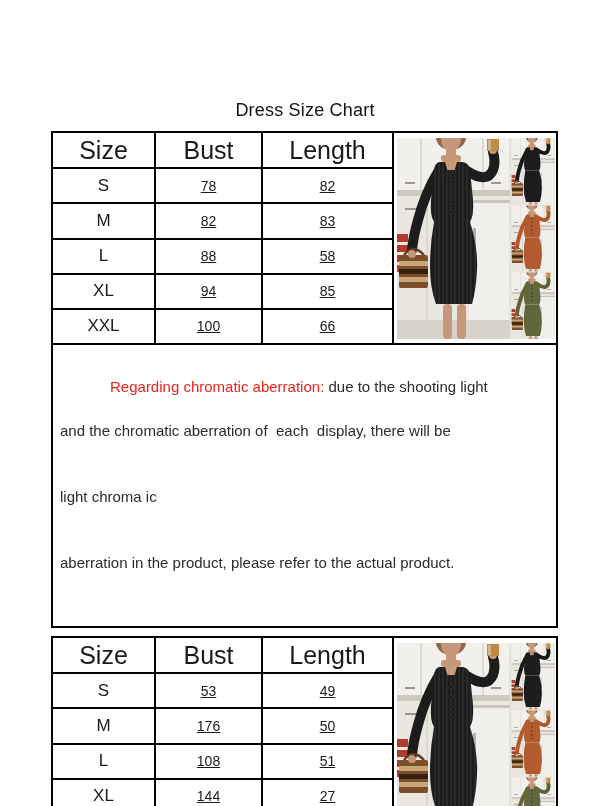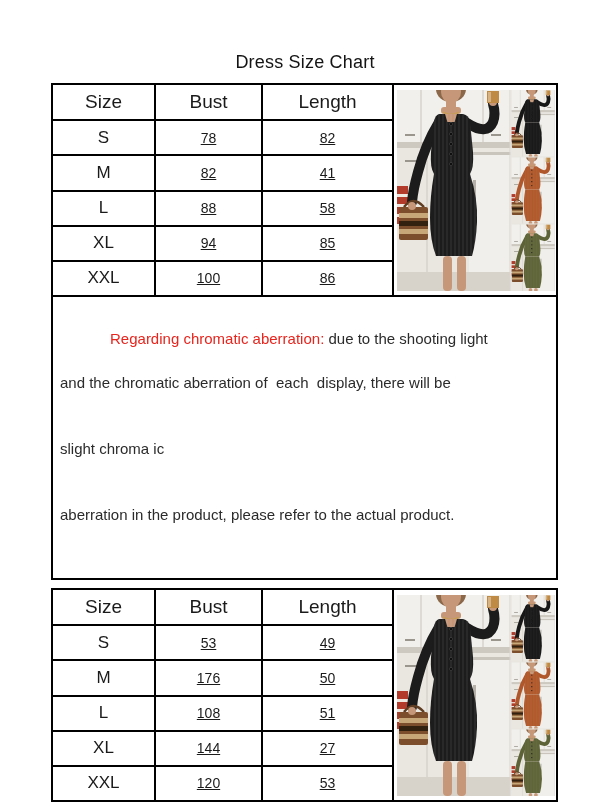--- a/index.html
+++ b/index.html
@@ -5,33 +5,33 @@
   html, body { margin:0; padding:0; }
   body {
     width:610px; height:806px; background:#ffffff;
     font-family:"Liberation Sans", sans-serif; color:#1a1a1a;
     overflow:hidden;
   }
   .chart-title {
     text-align:center; font-size:18px; font-weight:400;
     margin:0; color:#141414; letter-spacing:0.2px;
   }
-  .section-1 .chart-title { padding-top:52px; }
+  .section-1 .chart-title { padding-top:52px;margin-top:48px; }
   .section-2 .chart-title { padding-top:29px; }
   table.size-table {
     border-collapse:collapse; table-layout:fixed;
     width:505px; margin-left:51px;
   }
   .section-1 table.size-table { margin-top:10px; }
   .section-2 table.size-table { margin-top:8px; }
   .size-table th, .size-table td {
     border:2px solid #000; text-align:center; padding:0;
     font-weight:400; color:#1a1a1a;
   }
-  .size-table th { font-size:19px; height:31px; }
+  .size-table th { font-size:25px; height:31px; }
   tr.data-row { height:32px; }
   td.size-cell { font-size:17px; }
   td.num-cell  { font-size:14px;text-decoration:underline; }
   td.img-cell  { vertical-align:top; padding:5px 0 0 2px; background:#fff; }
   td.note-cell {
     text-align:left; vertical-align:top;
     padding:9px 8px 8px 7px;
     font-size:15px; line-height:22px;
     white-space:pre-wrap; color:#2b2b2b;
     height:86px;
@@ -162,42 +162,42 @@
           </td>
         </tr>
         <tr class="data-row">
           <td class="size-cell">S</td>
           <td class="num-cell">78</td>
           <td class="num-cell">82</td>
         </tr>
         <tr class="data-row">
           <td class="size-cell">M</td>
           <td class="num-cell">82</td>
-          <td class="num-cell">41</td>
+          <td class="num-cell">83</td>
         </tr>
         <tr class="data-row">
           <td class="size-cell">L</td>
           <td class="num-cell">88</td>
           <td class="num-cell">58</td>
         </tr>
         <tr class="data-row">
           <td class="size-cell">XL</td>
           <td class="num-cell">94</td>
           <td class="num-cell">85</td>
         </tr>
         <tr class="data-row">
           <td class="size-cell">XXL</td>
           <td class="num-cell">100</td>
-          <td class="num-cell">86</td>
+          <td class="num-cell">66</td>
         </tr>
         <tr>
           <td class="note-cell" colspan="4">
             <span class="note-red">Regarding chromatic aberration:</span><span> due to the shooting light</span>
             <div>and the chromatic aberration of  each  display, there will be</div>
-            <div>slight chroma ic</div>
+            <div>light chroma ic</div>
             <div>aberration in the product, please refer to the actual product.</div>
           </td>
         </tr>
       </tbody>
     </table>
   </div>
 
   <div class="section section-2">
     <table class="size-table">
       <colgroup>

